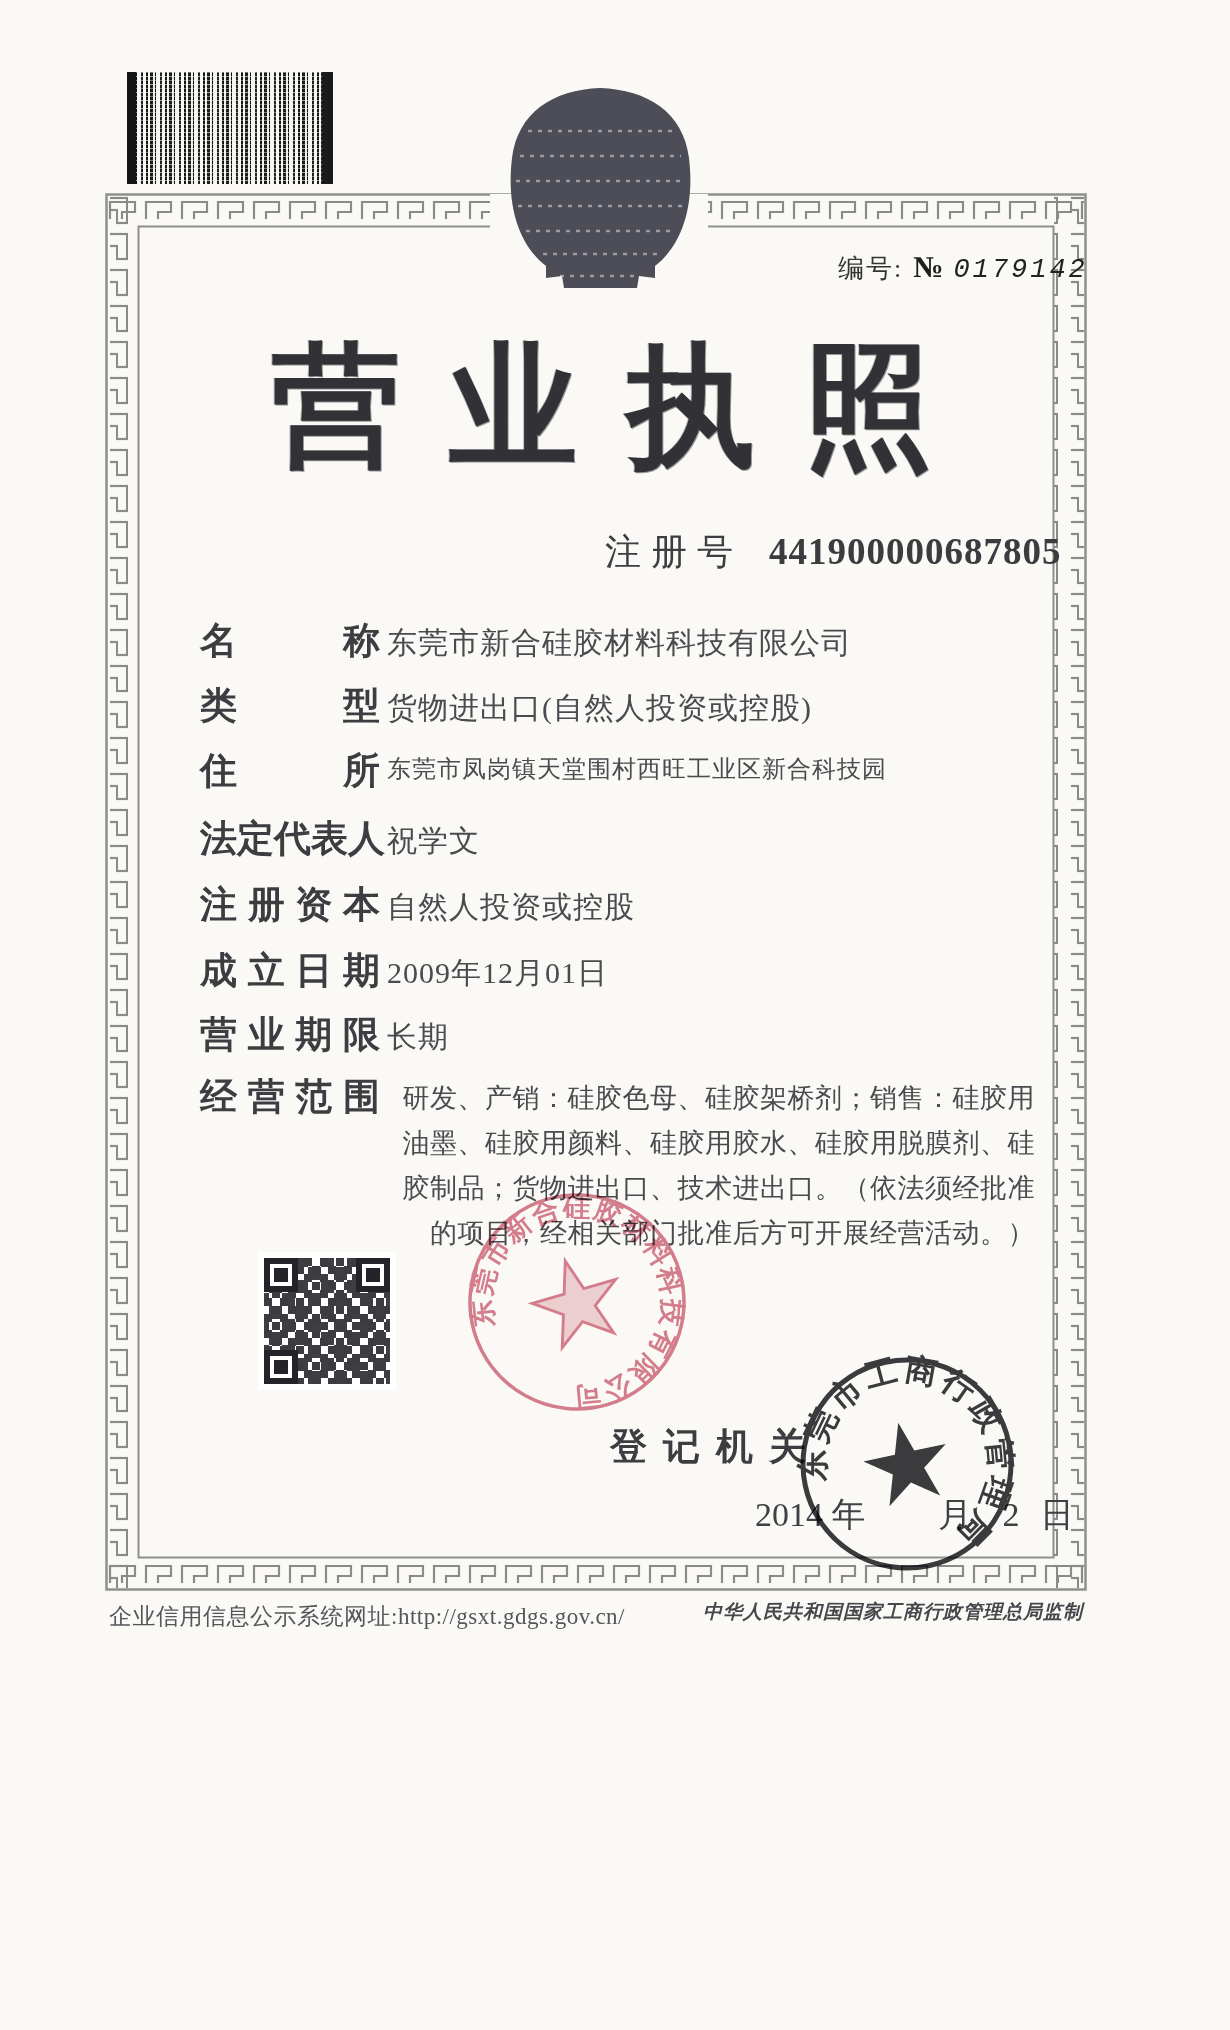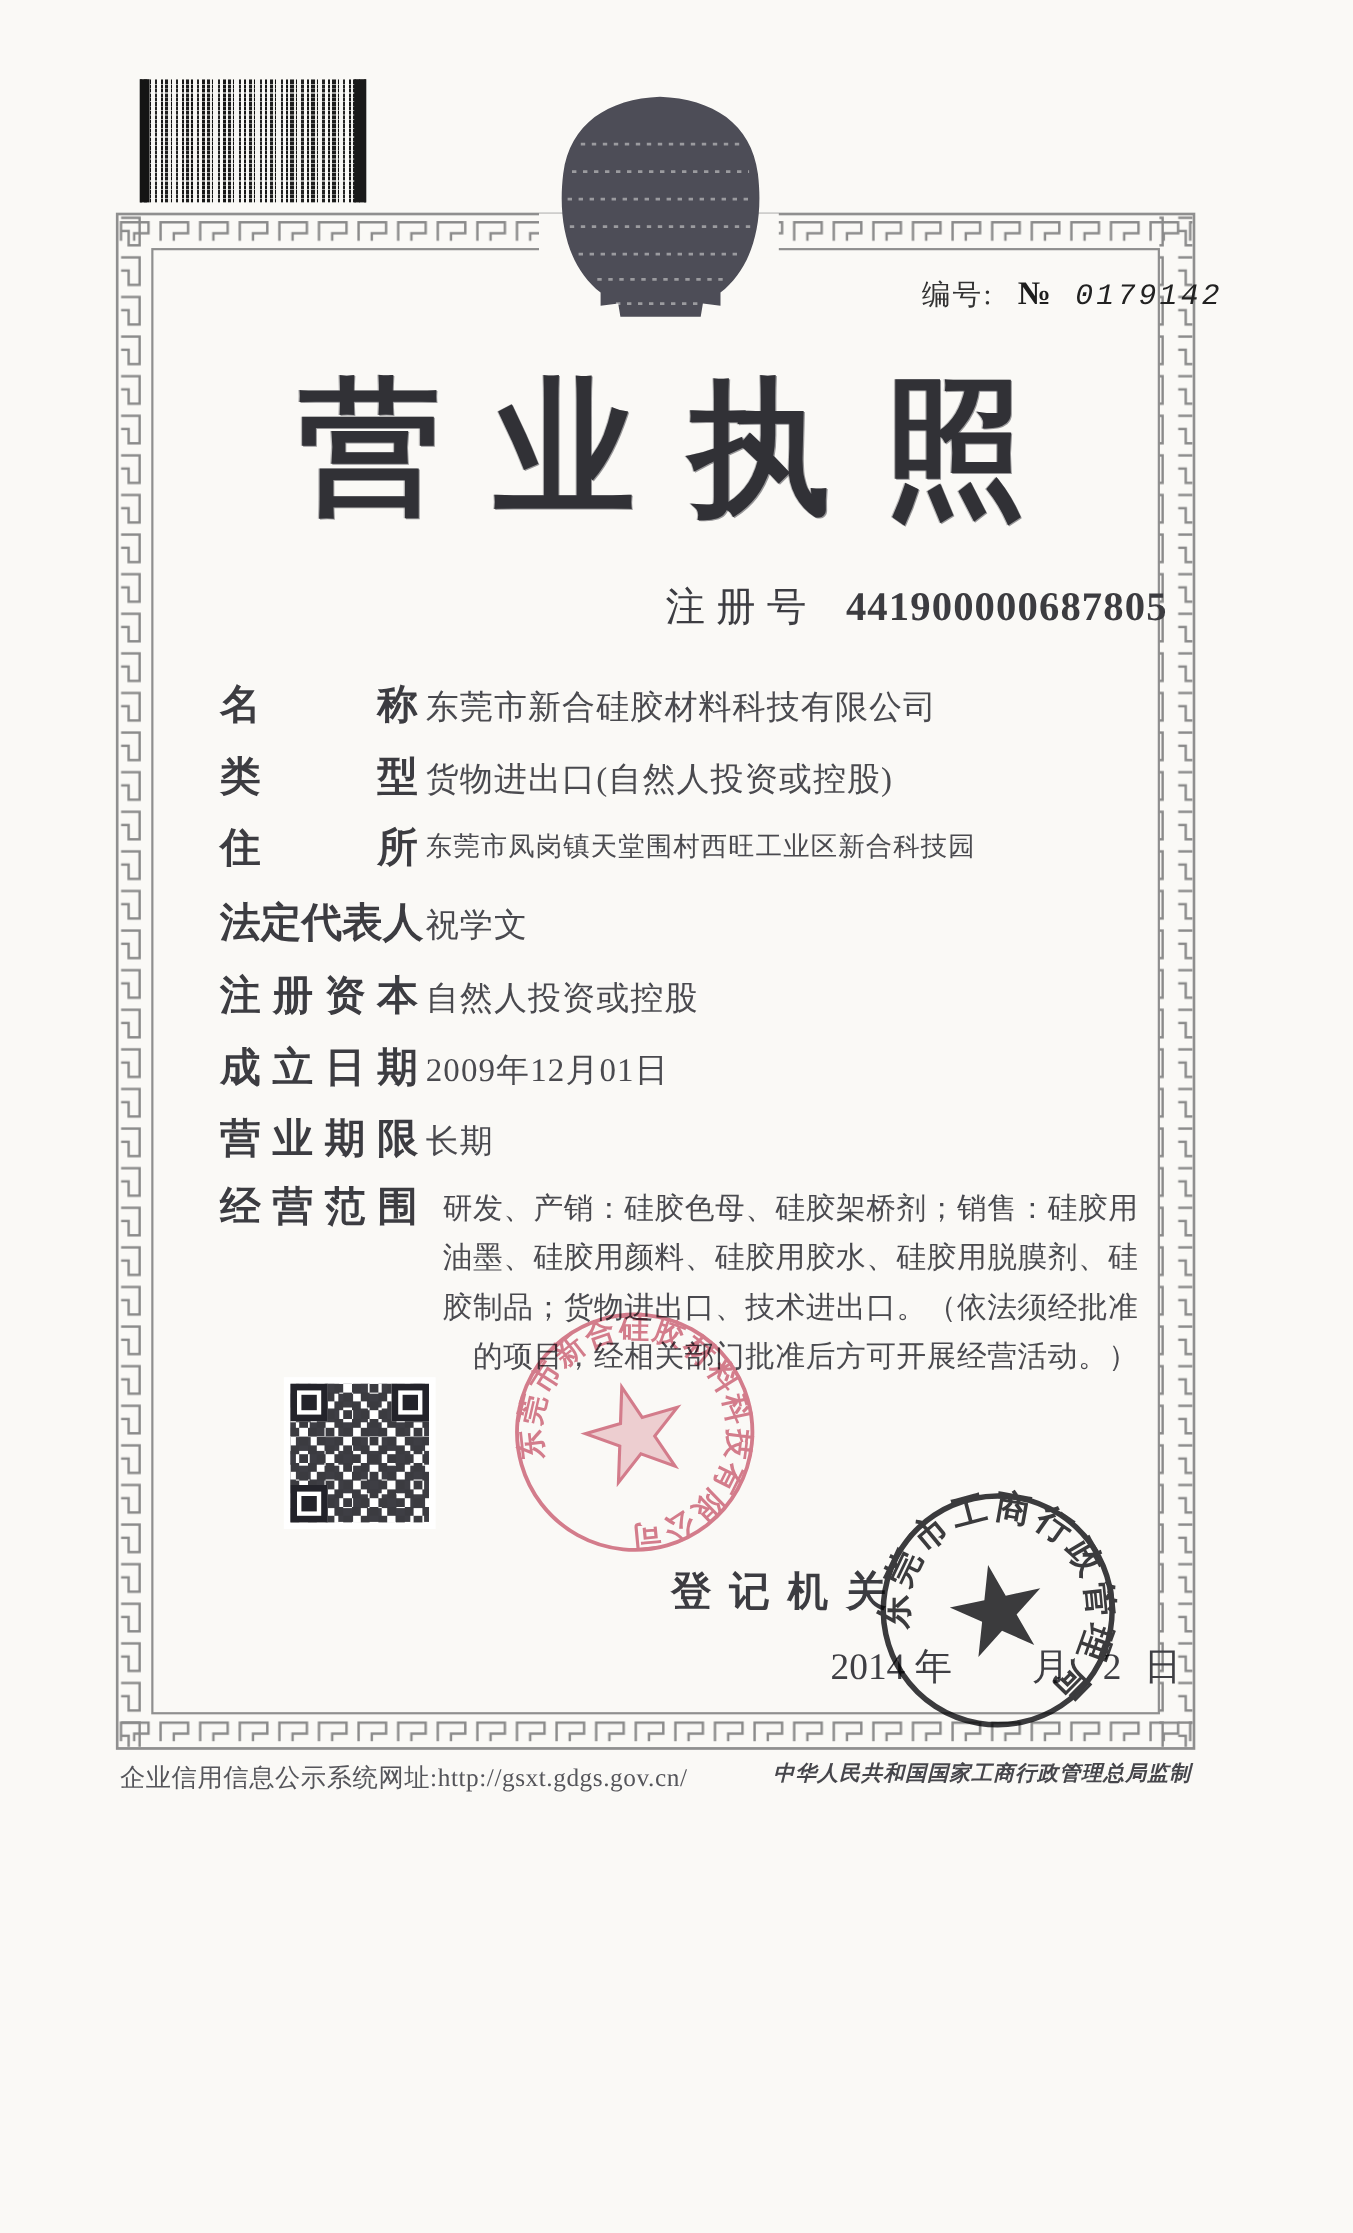--- a/index.html
+++ b/index.html
@@ -24,21 +24,21 @@
     background-blend-mode:lighten,normal;
   }
   #barcode::before{content:"";position:absolute;left:0;top:0;bottom:0;width:9px;background:#141414;}
   #barcode::after{content:"";position:absolute;right:0;top:0;bottom:0;width:11px;background:#1a1a1a;}
 
   
   #emblem-gap{left:490px;top:194px;width:218px;height:40px;background:#faf9f6;}
   #emblem{left:498px;top:86px;}
 
   
-  #serial{left:838px;top:250px;width:240px;display:flex;align-items:baseline;gap:22px;white-space:nowrap;}
+  #serial{left:838px;top:250px;width:240px;display:flex;align-items:baseline;gap:10px;white-space:nowrap;}
   #serial .slabel{font-size:26px;letter-spacing:2px;color:#333;}
   #serial .sno{font-size:30px;font-weight:bold;color:#1e1e1e;}
   #serial .snum{font-size:27px;letter-spacing:3px;color:#222;font-family:"Liberation Mono","DejaVu Sans Mono",monospace;font-style:italic;}
 
   
   #title{
     left:272px;top:338px;width:660px;height:160px;
     font-size:128px;font-weight:900;color:#313136;line-height:1.1;
     transform:scaleY(1.04);
     text-shadow:1px 1px 0 rgba(70,70,75,.55), -1px 0 0 rgba(70,70,75,.35);

